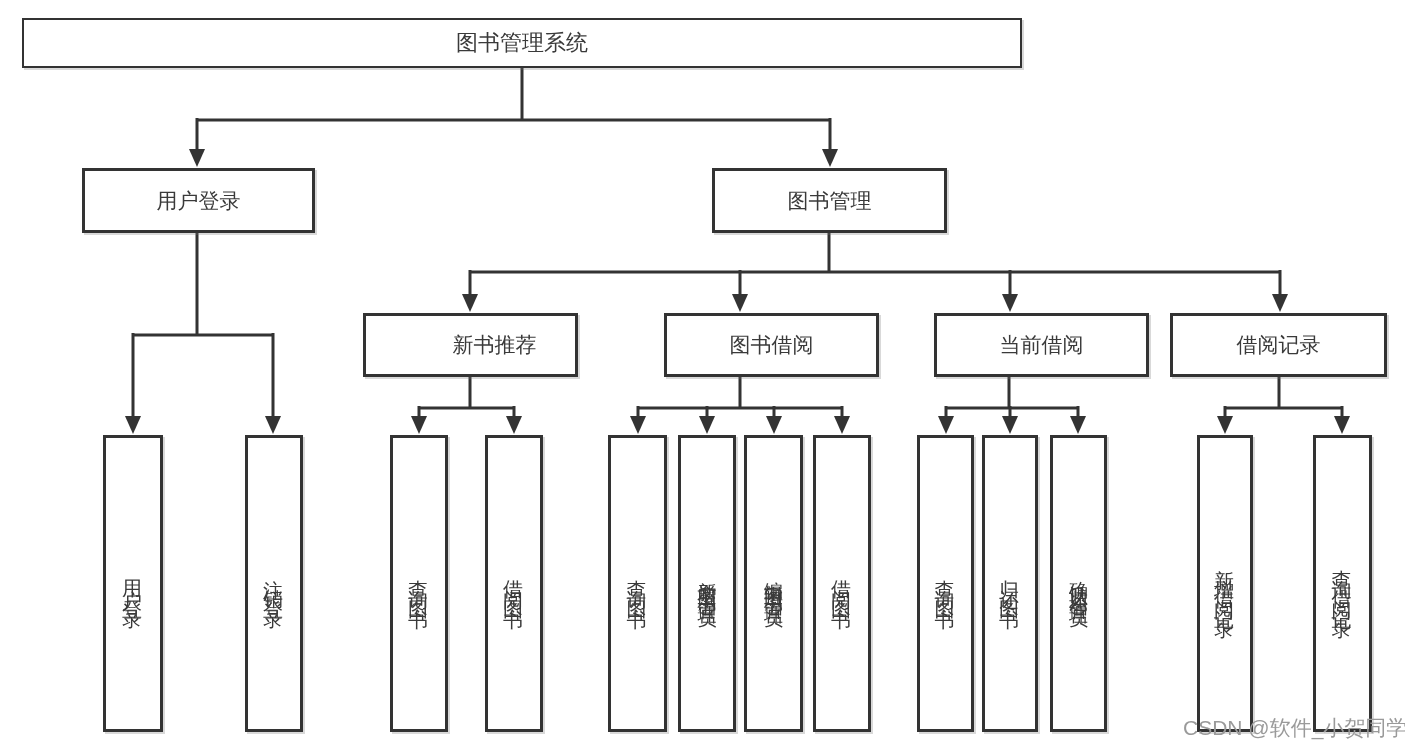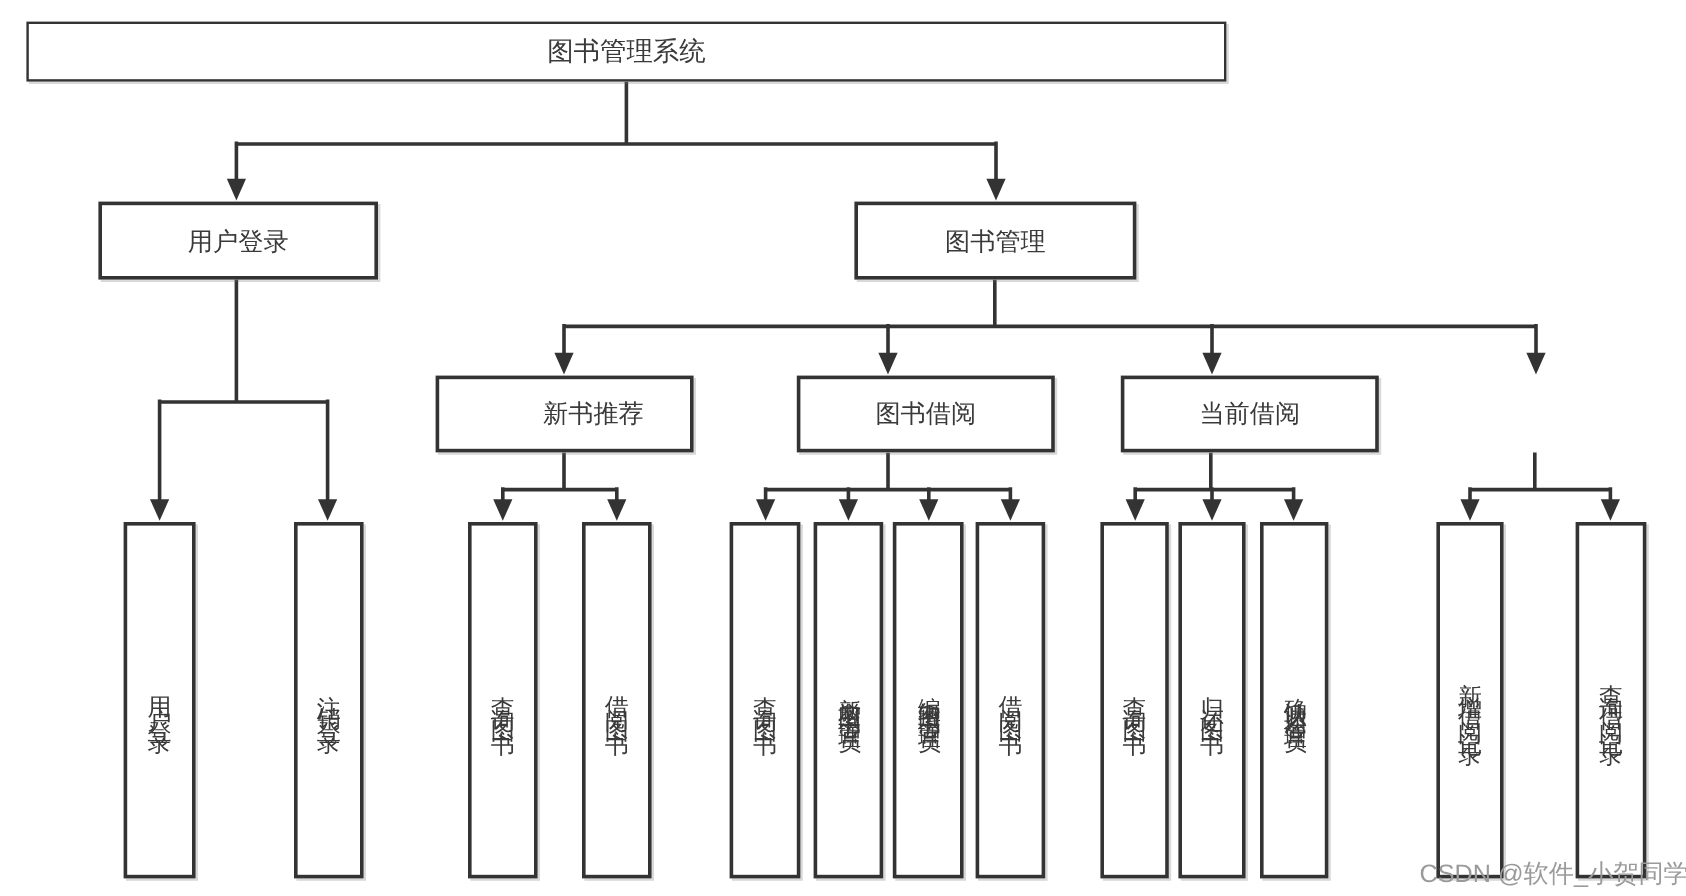--- a/index.html
+++ b/index.html
@@ -141,20 +141,23 @@
 
   <div class="node node-l3 node-g0">
     <span>新书推荐</span>
   </div>
   <div class="node node-l3 node-g1">
     <span>图书借阅</span>
   </div>
   <div class="node node-l3 node-g2">
     <span>当前借阅</span>
   </div>
+  <div class="node node-l3 node-g3">
+    <span>借阅记录</span>
+  </div>
 
   <div class="leaf" style="left:103px;width:60px">
     <span class="vtext">用户登录</span>
   </div>
   <div class="leaf" style="left:245px;width:58px">
     <span class="vtext">注销登录</span>
   </div>
 
   <div class="leaf" style="left:390px;width:58px">
     <span class="vtext">查询图书</span>

